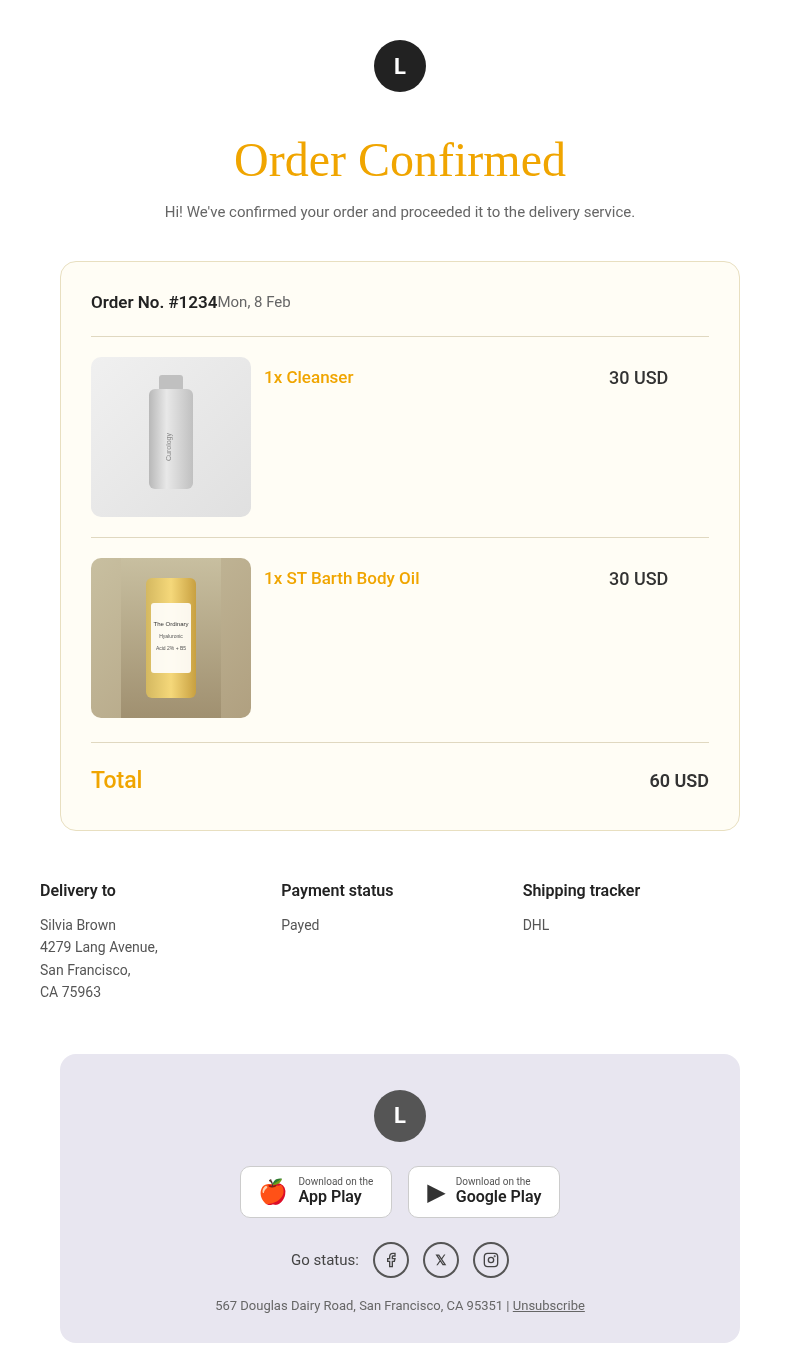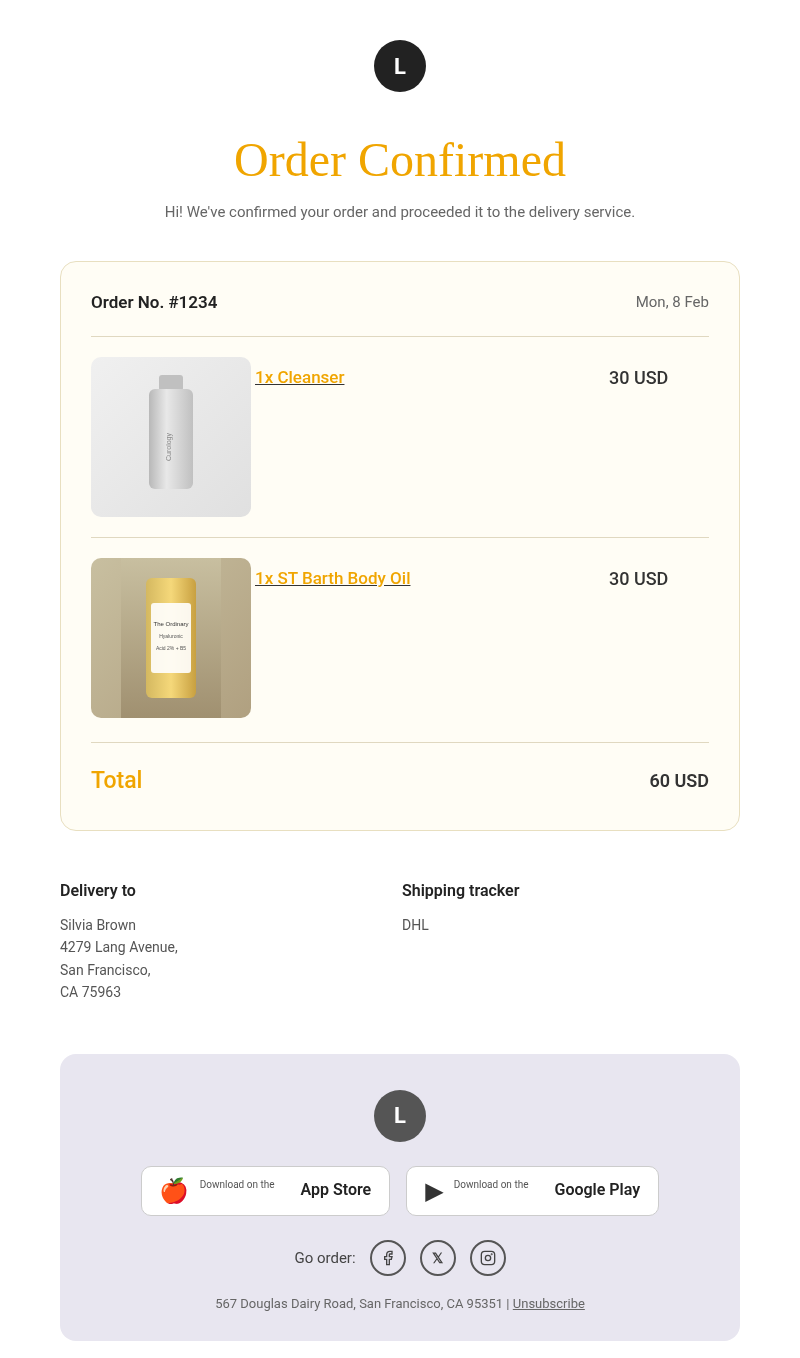--- a/index.html
+++ b/index.html
@@ -54,21 +54,21 @@
     
     .order-card {
       margin: 20px 60px 30px;
       background: #fffdf5;
       border: 1px solid #e8dfc0;
       border-radius: 16px;
       padding: 30px;
     }
     .order-header {
       display: flex;
-      justify-content: space-between;
+      justify-content: flex-start;
       align-items: center;
       margin-bottom: 24px;
     }
     .order-number {
       font-size: 17px;
       font-weight: 600;
       color: #222;
     }
     .order-date {
       font-size: 15px;
@@ -77,22 +77,21 @@
 
     
     .order-item {
       display: flex;
       align-items: flex-start;
       padding: 20px 0;
       border-top: 1px solid #e0d8c0;
     }
     .item-details {
       flex: 1;
-      padding: 10px 4px;
-      text-decoration: underline;
+      padding: 10px 13px;
     }
     .item-name {
       font-size: 17px;
       color: #f0a500;
       font-weight: 500;
     }
     .item-price {
       font-size: 18px;
       font-weight: 500;
       color: #333;
@@ -117,21 +116,21 @@
     }
     .total-price {
       font-size: 18px;
       font-weight: 600;
       color: #333;
     }
 
     
     .info-section {
       display: flex;
-      padding: 20px 60px 40px;
+      padding: 20px 40px 40px;
       gap: 4px;
     }
     .info-col {
       flex: 1;
     }
     .info-col h3 {
       font-size: 16px;
       font-weight: 600;
       color: #222;
       margin-bottom: 14px;
@@ -175,23 +174,22 @@
       border-radius: 10px;
       padding: 10px 18px;
       cursor: pointer;
       min-width: 140px;
     }
     .app-btn-icon {
       font-size: 24px;
     }
     .app-btn-text {
       display: flex;
-      flex-direction: row;
+      flex-direction: column;
       text-align: left;
-      gap: 26px;
     }
     .app-btn-small {
       font-size: 10px;
       color: #555;
       line-height: 1;
     }
     .app-btn-large {
       font-size: 16px;
       font-weight: 600;
       color: #222;
@@ -342,53 +340,57 @@
 
 <div class="info-section">
   <div class="info-col">
     <h3>Delivery to</h3>
     <p>Silvia Brown</p>
     <p>4279 Lang Avenue,</p>
     <p>San Francisco,</p>
     <p>CA 75963</p>
   </div>
   <div class="info-col">
+    <h3>Payment status</h3>
+    <p>Payed</p>
+  </div>
+  <div class="info-col">
     <h3>Shipping tracker</h3>
     <p>DHL</p>
   </div>
 </div>
 
 <div class="footer">
   <div class="footer-logo">
     <div class="logo-circle">
       <span>L</span>
     </div>
   </div>
 
   <div class="app-buttons">
 
     <div class="app-btn">
       <span class="app-btn-icon">🍎</span>
       <div class="app-btn-text">
         <span class="app-btn-small">Download on the</span>
-        <span class="app-btn-large">App Store</span>
+        <span class="app-btn-large">App Play</span>
       </div>
     </div>
 
     <div class="app-btn">
       <span class="app-btn-icon">▶</span>
       <div class="app-btn-text">
         <span class="app-btn-small">Download on the</span>
         <span class="app-btn-large">Google Play</span>
       </div>
     </div>
   </div>
 
   <div class="social-row">
-    <span class="social-label">Go order:</span>
+    <span class="social-label">Go status:</span>
     <div class="social-icon">
       <svg width="16" height="16" viewBox="0 0 24 24" fill="none" stroke="#444" stroke-width="2">
         <path d="M18 2h-3a5 5 0 0 0-5 5v3H7v4h3v8h4v-8h3l1-4h-4V7a1 1 0 0 1 1-1h3z"></path>
       </svg>
     </div>
     <div class="social-icon">
       <span style="font-size:14px; font-weight:bold; color:#444;">𝕏</span>
     </div>
     <div class="social-icon">
       <svg width="16" height="16" viewBox="0 0 24 24" fill="none" stroke="#444" stroke-width="2">

